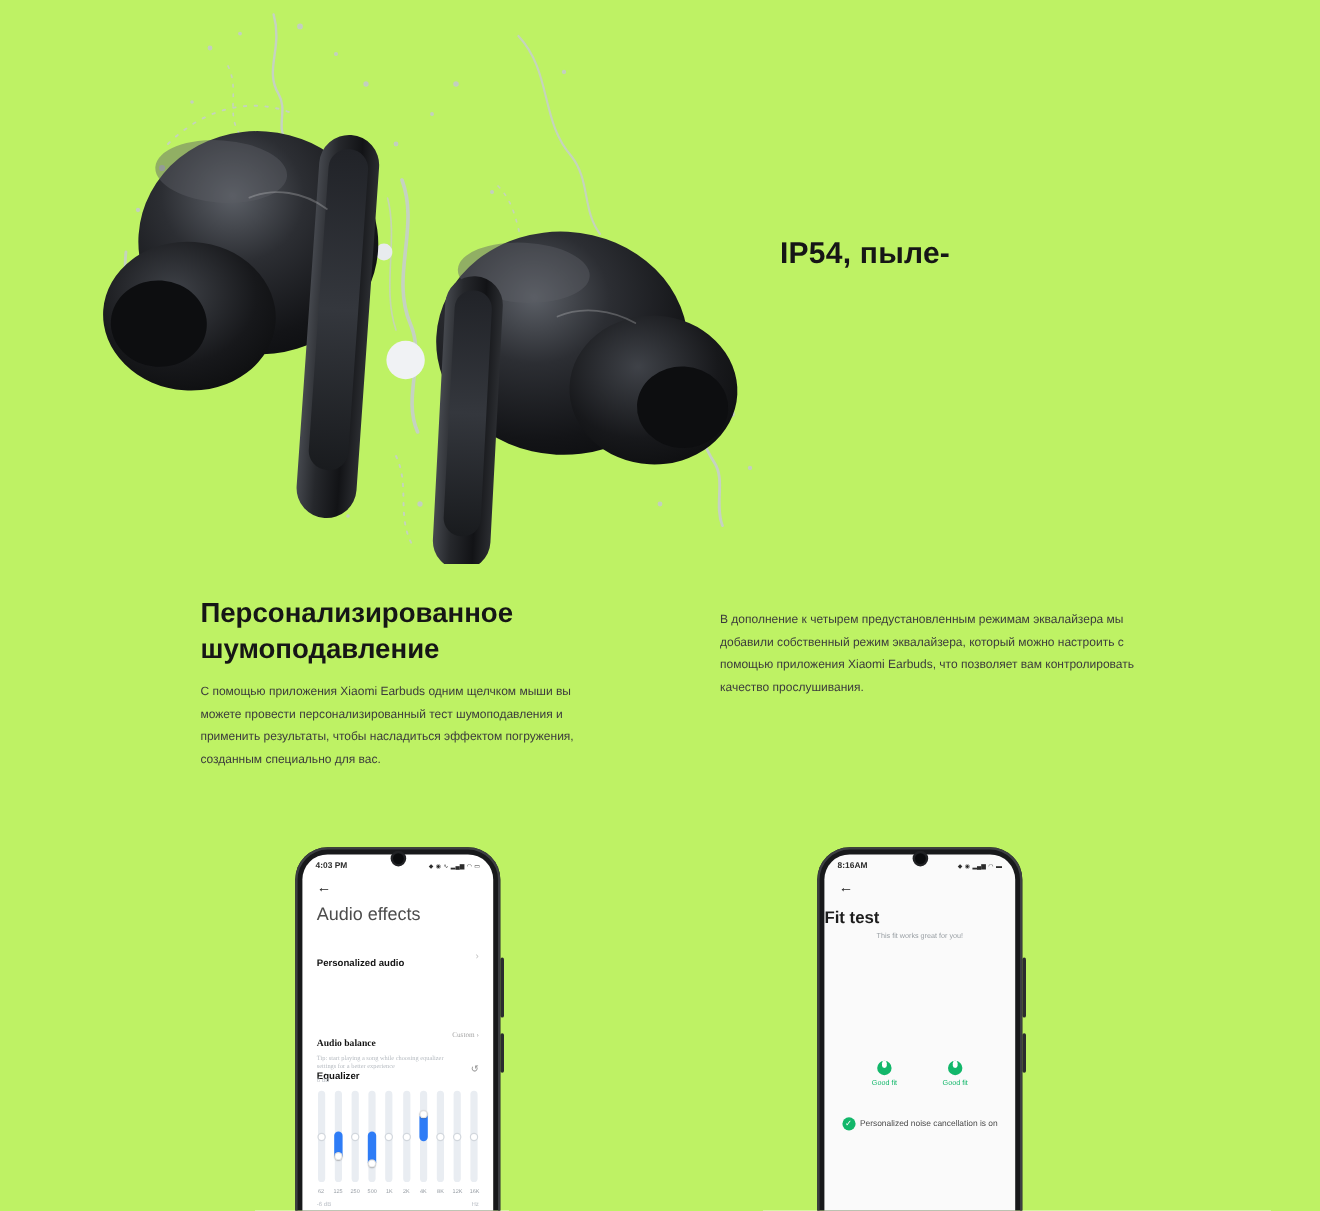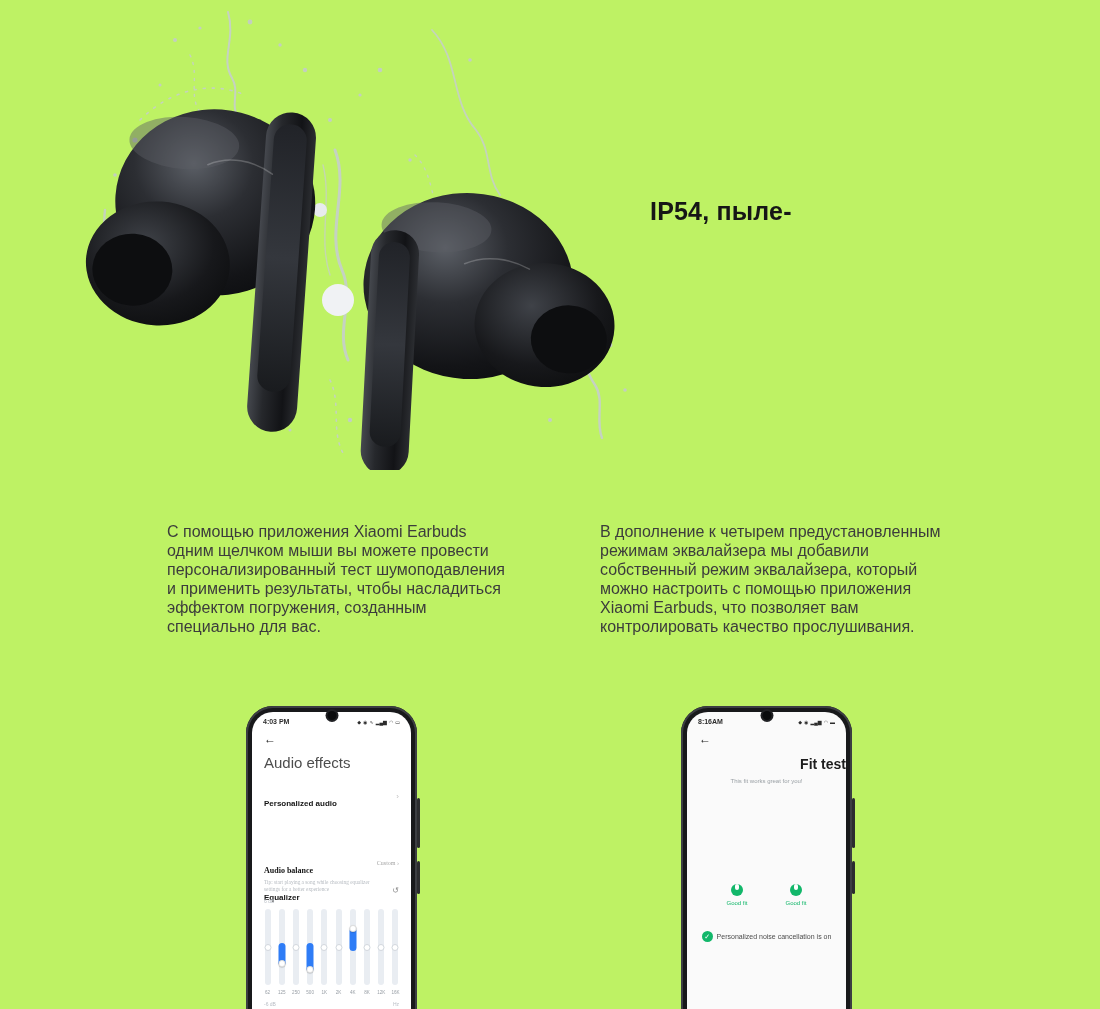--- a/index.html
+++ b/index.html
@@ -10,21 +10,21 @@
   #hero-image{position:absolute;left:80px;top:0;width:570px;height:470px;}
   #hero-text{position:absolute;left:650px;top:197px;width:340px;}
   .hero-title{font-size:25px;font-weight:700;line-height:29px;color:#161616;letter-spacing:.2px;}
   .hero-sub{margin-top:22px;font-size:15.5px;line-height:21px;color:#2e2e2e;}
 
   
   .feature{position:absolute;width:352px;}
   #feature-left{left:167px;top:495px;width:340px;}
   #feature-right{left:600px;top:495px;}
   .feature-title{font-size:23px;font-weight:700;line-height:30px;color:#161616;margin:0;}
-  .feature-body{margin-top:27px;font-size:16px;line-height:19px;color:#3c3c3c;}
+  .feature-body{margin-top:12px;font-size:10px;line-height:19px;color:#3c3c3c;}
 
   
   .phone{position:absolute;top:706px;width:171px;height:340px;background:#18191b;border-radius:27px;
          padding:6px;box-sizing:border-box;box-shadow:inset 0 0 0 2px #3c3e42;}
   #phone-left{left:246px;}
   #phone-right{left:681px;}
   .side-btn{position:absolute;right:-3px;width:3px;background:#2b2c2f;border-radius:2px;}
   .side-btn.vol{top:92px;height:50px;}
   .side-btn.pwr{top:155px;height:33px;}
   .screen{position:relative;width:100%;height:100%;border-radius:21px;background:#fff;overflow:hidden;}
@@ -53,21 +53,21 @@
   .band{position:relative;width:9px;height:76px;}
   .track{position:absolute;left:50%;transform:translateX(-50%);width:6px;height:100%;border-radius:3px;background:#e9edf2;}
   .fill{position:absolute;left:50%;transform:translateX(-50%);width:7px;border-radius:3.5px;background:var(--blue,#2e7cf6);}
   .handle{position:absolute;left:50%;transform:translateX(-50%);width:7px;height:7px;border-radius:50%;
           background:#fff;border:1.5px solid #d2d7dd;box-sizing:border-box;}
   .handle.endcap{border:1px solid rgba(0,0,0,.12);box-shadow:0 .5px 1px rgba(0,0,0,.25);}
   #eq-labels{position:absolute;top:278px;left:11px;right:11px;display:flex;justify-content:space-between;}
   #eq-labels span{width:9px;text-align:center;font-size:4.6px;color:#9aa0a7;}
 
   
-  .fit-title{position:absolute;top:44px;left:12px;right:0;text-align:right;font-size:14px;font-weight:700;color:#1d1d1d;}
+  .fit-title{position:absolute;top:44px;left:0;right:0;text-align:left;font-size:14px;font-weight:700;color:#1d1d1d;}
   .fit-sub{position:absolute;top:66px;left:0;right:0;text-align:center;font-size:6px;color:#9aa0a5;}
   .fit-row{position:absolute;top:169px;left:0;right:0;display:flex;justify-content:center;gap:15px;}
   .fit-item{width:44px;text-align:center;}
   .fit-icon{width:12px;height:12px;border-radius:50%;background:var(--green,#12b76a);margin:0 auto;}
   .fit-icon i{display:block;width:4px;height:6px;background:#fff;border-radius:2px;margin:3px auto 0;}
   .fit-label{margin-top:4px;font-size:6px;color:var(--green,#12b76a);}
   .note-row{position:absolute;top:219px;left:0;right:0;display:flex;justify-content:center;align-items:center;gap:4px;}
   .note-check{width:11px;height:11px;border-radius:50%;background:var(--green,#12b76a);color:#fff;
               font-size:7px;line-height:11px;text-align:center;flex:0 0 auto;}
   .note-text{font-size:7px;color:#4c4c4c;}
@@ -170,20 +170,21 @@
     </g>
   </svg>
 
   <div id="hero-text">
     <div class="hero-title">
       <span>IP54, пыле-</span><br>
     </div>
   </div>
 
   <div class="feature" id="feature-left">
+    <h3 class="feature-title">Персонализированное шумоподавление</h3>
     <div class="feature-body">С помощью приложения Xiaomi Earbuds одним щелчком мыши вы можете провести персонализированный тест шумоподавления и применить результаты, чтобы насладиться эффектом погружения, созданным специально для вас.</div>
   </div>
   <div class="feature" id="feature-right">
     <div class="feature-body">В дополнение к четырем предустановленным режимам эквалайзера мы добавили собственный режим эквалайзера, который можно настроить с помощью приложения Xiaomi Earbuds, что позволяет вам контролировать качество прослушивания.</div>
   </div>
 
   <div class="phone" id="phone-left">
     <div class="side-btn vol"></div>
     <div class="side-btn pwr"></div>
     <div class="camera"></div>

